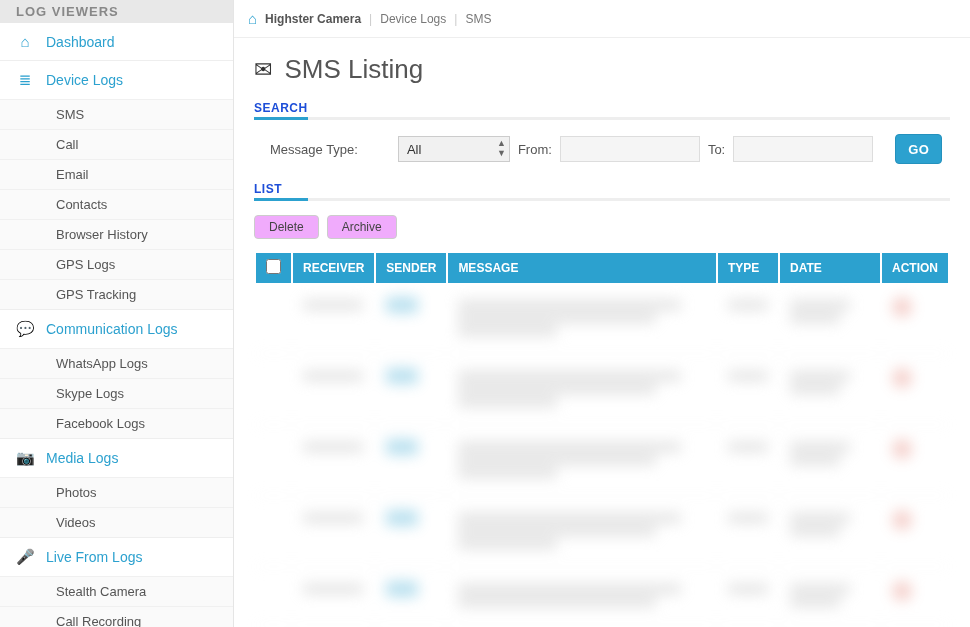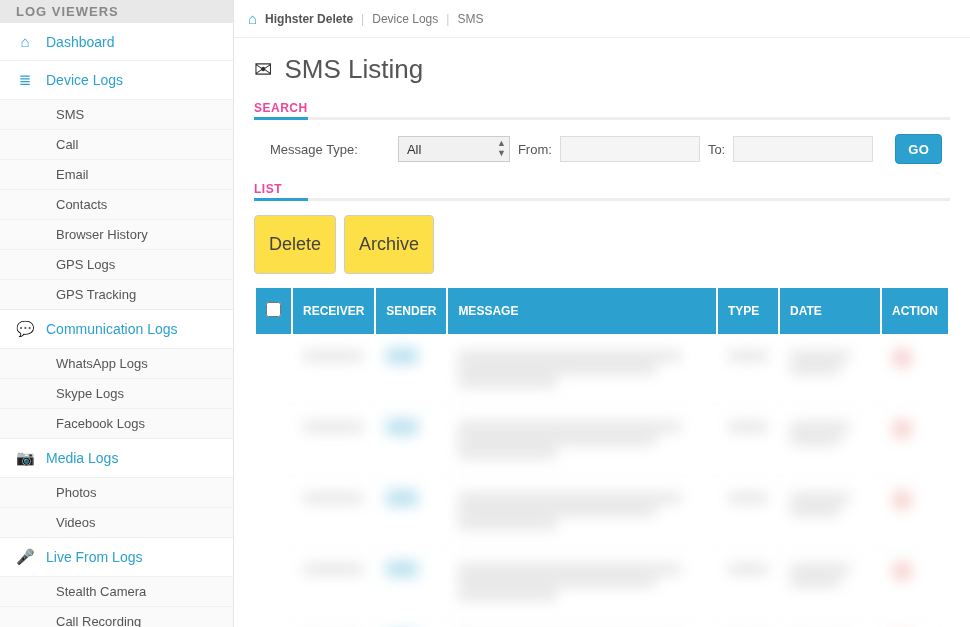--- a/index.html
+++ b/index.html
@@ -13,34 +13,34 @@
 .sb-sub { padding: 7px 16px 7px 56px; font-size: 13px; color: #555; background: #fafafa; border-top: 1px solid #f0f0f0; cursor: pointer; }
 .main { flex: 1; display: flex; flex-direction: column; }
 .crumbs { display: flex; align-items: center; gap: 8px; padding: 10px 14px; color: #777; font-size: 12px; border-bottom: 1px solid #eee; }
 .crumbs .home-ic { color: #2ca1cf; font-size: 15px; }
 .crumbs .sep { color: #ccc; }
 .crumbs .strong { font-weight: 700; color: #555; }
 .content { padding: 10px 20px; }
 .page-title { display: flex; align-items: center; gap: 12px; margin: 6px 0 16px; }
 .page-title .mail-ic { font-size: 22px; color: #333; }
 .page-title h1 { font-size: 26px; font-weight: 500; color: #555; }
-.sect-label { font-size: 12px; font-weight: 700; color: #ec4899; letter-spacing: 0.5px; margin-bottom: 2px; }
+.sect-label { font-size: 12px; font-weight: 700; color: #1d4ed8; letter-spacing: 0.5px; margin-bottom: 2px; }
 .hr-wrap { position: relative; height: 3px; background: #eee; margin-bottom: 14px; }
 .hr-wrap .accent { position: absolute; left: 0; top: 0; height: 3px; width: 54px; background: #2ca1cf; }
 .search-row { display: flex; align-items: center; gap: 8px; margin-bottom: 18px; padding-left: 16px; }
 .search-row label { color: #555; font-size: 13px; }
 .select-wrap { position: relative; display: inline-block; padding-left: 32px; }
 select { appearance: none; -webkit-appearance: none; height: 26px; width: 112px; padding: 0 22px 0 8px; border: 1px solid #ccc; background: #f1f1f1; font-size: 13px; color: #333; }
 .spin { position: absolute; right: 4px; top: 2px; font-size: 9px; color: #666; line-height: 10px; pointer-events: none; display: flex; flex-direction: column; }
 input.date { height: 26px; width: 140px; border: 1px solid #ddd; background: #f5f5f5; padding: 0 8px; }
 .go-btn { height: 30px; padding: 0 12px; background: #2ca1cf; color: #fff; border: 1px solid #2491bd; border-radius: 4px; font-weight: 700; font-size: 13px; letter-spacing: 0.5px; cursor: pointer; margin-left: 14px; }
 .action-btns { display: flex; gap: 8px; margin-bottom: 14px; }
-.btn { padding: 18px 14px; background: #fde047; border: 1px solid #ccc; border-radius: 4px; color: #444; font-size: 18px; cursor: pointer; }
+.btn { padding: 4px 14px; background: #f0abfc; border: 1px solid #ccc; border-radius: 4px; color: #444; font-size: 12px; cursor: pointer; }
 .table { border-collapse: separate; border-spacing: 2px 0; width: 100%; }
-.table th { background: #2ca1cf; color: #fff; font-size: 12px; font-weight: 700; text-align: left; padding: 14px 10px; vertical-align: middle; }
+.table th { background: #2ca1cf; color: #fff; font-size: 12px; font-weight: 700; text-align: left; padding: 6px 10px; vertical-align: middle; }
 .table th.chk { width: 30px; text-align: center; }
 .table th input[type=checkbox] { width: 15px; height: 15px; }
 .col-receiver { width: 76px; }
 .col-sender { width: 60px; }
 .col-type { width: 56px; }
 .col-date { width: 100px; }
 .col-action { width: 58px; }
 .blur-rows { filter: blur(7px); opacity: 0.55; }
 .table td { padding: 14px 10px; border-bottom: 1px solid #eee; font-size: 12px; color: #888; vertical-align: top; }
 .table td.sender-cell .dot { width: 32px; height: 16px; border-radius: 3px; background: #2ca1cf; display: inline-block; opacity: 0.6; }
@@ -87,21 +87,21 @@
           <span>Live From Logs</span>
         </div>
         <div class="sb-sub">Stealth Camera</div>
         <div class="sb-sub">Call Recording</div>
       </div>
   </aside>
 
   <main class="main">
     <div class="crumbs">
       <span class="home-ic">⌂</span>
-      <span class="strong">Highster Delete</span>
+      <span class="strong">Highster Camera</span>
       <span class="sep">|</span>
       <span>Device Logs</span>
       <span class="sep">|</span>
       <span>SMS</span>
     </div>
 
     <div class="content">
       <div class="page-title">
         <span class="mail-ic">✉</span>
         <h1>SMS Listing</h1>

